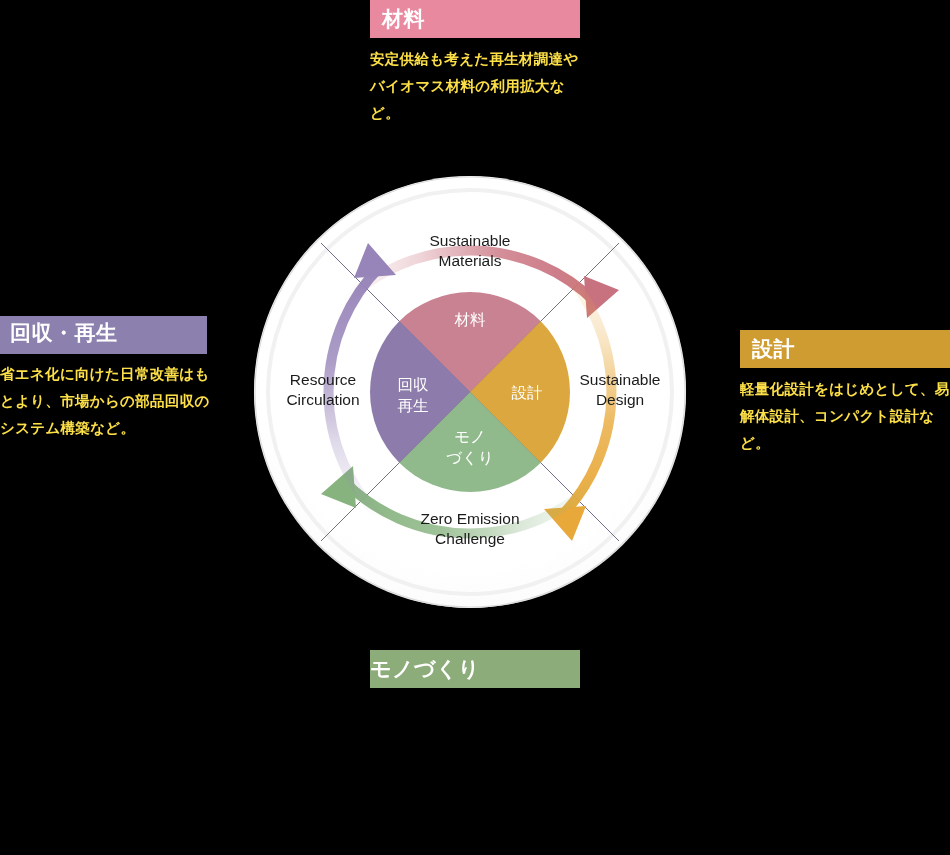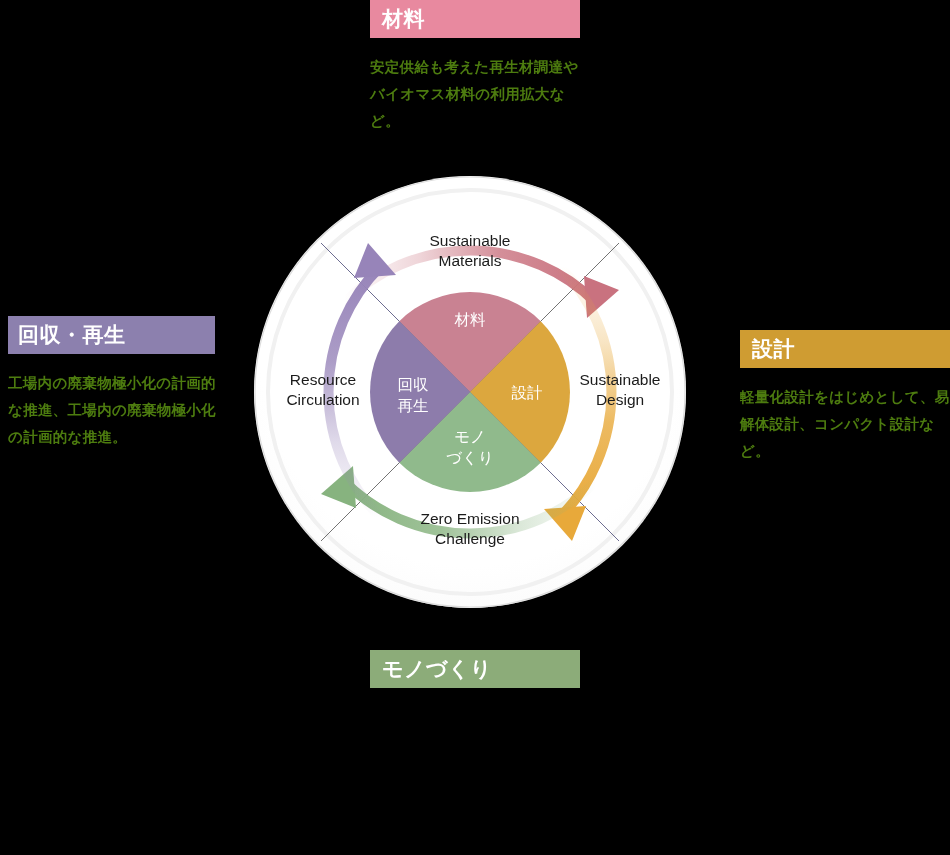--- a/index.html
+++ b/index.html
@@ -9,40 +9,40 @@
     background:#000;
   }
   .panel{position:absolute;}
   .panel-head{
     height:38px;line-height:38px;
     color:#ffffff;font-size:21px;font-weight:700;
     letter-spacing:0.5px;
     box-sizing:border-box;
   }
   .panel-body{
-    color:#4d7c0f;font-size:14.5px;line-height:27px;
+    color:#fde047;font-size:14.5px;line-height:27px;
     font-weight:600;
-    margin-top:16px;
+    margin-top:8px;
     letter-spacing:0.3px;
   }
 
   
   #panel-materials{left:370px;top:0px;width:210px;}
   #panel-materials .panel-head{background:#e8899f;padding-left:12px;}
 
-  #panel-recycle{left:8px;top:316px;width:207px;}
+  #panel-recycle{left:0px;top:316px;width:207px;font-family:Liberation Mono, monospace;}
   #panel-recycle .panel-head{background:#8c80ae;padding-left:10px;}
   #panel-recycle .panel-body{width:212px;}
 
   #panel-design{left:740px;top:330px;width:210px;}
   #panel-design .panel-head{background:#cf9c32;padding-left:12px;}
   #panel-design .panel-body{width:215px;}
 
   #panel-manufacture{left:370px;top:650px;width:210px;}
-  #panel-manufacture .panel-head{background:#8cac79;padding-left:12px;}
+  #panel-manufacture .panel-head{background:#8cac79;padding-left:0;}
 
   
   #diagram{position:absolute;left:230px;top:152px;width:480px;height:480px;}
   #diagram svg{display:block;}
   .en-label{
     font-family:"Liberation Sans","DejaVu Sans",sans-serif;
     font-size:15.5px;fill:#1b1b1b;
   }
   .jp-label{
     font-family:"Liberation Sans","DejaVu Sans",sans-serif;
@@ -52,21 +52,21 @@
 </head>
 <body>
 
 <div class="panel" id="panel-materials">
   <div class="panel-head">材料</div>
   <div class="panel-body">安定供給も考えた再生材調達やバイオマス材料の利用拡大など。</div>
 </div>
 
 <div class="panel" id="panel-recycle">
   <div class="panel-head">回収・再生</div>
-  <div class="panel-body">工場内の廃棄物極小化の計画的な推進、工場内の廃棄物極小化の計画的な推進。</div>
+  <div class="panel-body">省エネ化に向けた日常改善はもとより、市場からの部品回収のシステム構築など。</div>
 </div>
 
 <div class="panel" id="panel-design">
   <div class="panel-head">設計</div>
   <div class="panel-body">軽量化設計をはじめとして、易解体設計、コンパクト設計など。</div>
 </div>
 
 <div class="panel" id="panel-manufacture">
   <div class="panel-head">モノづくり</div>
 </div>

